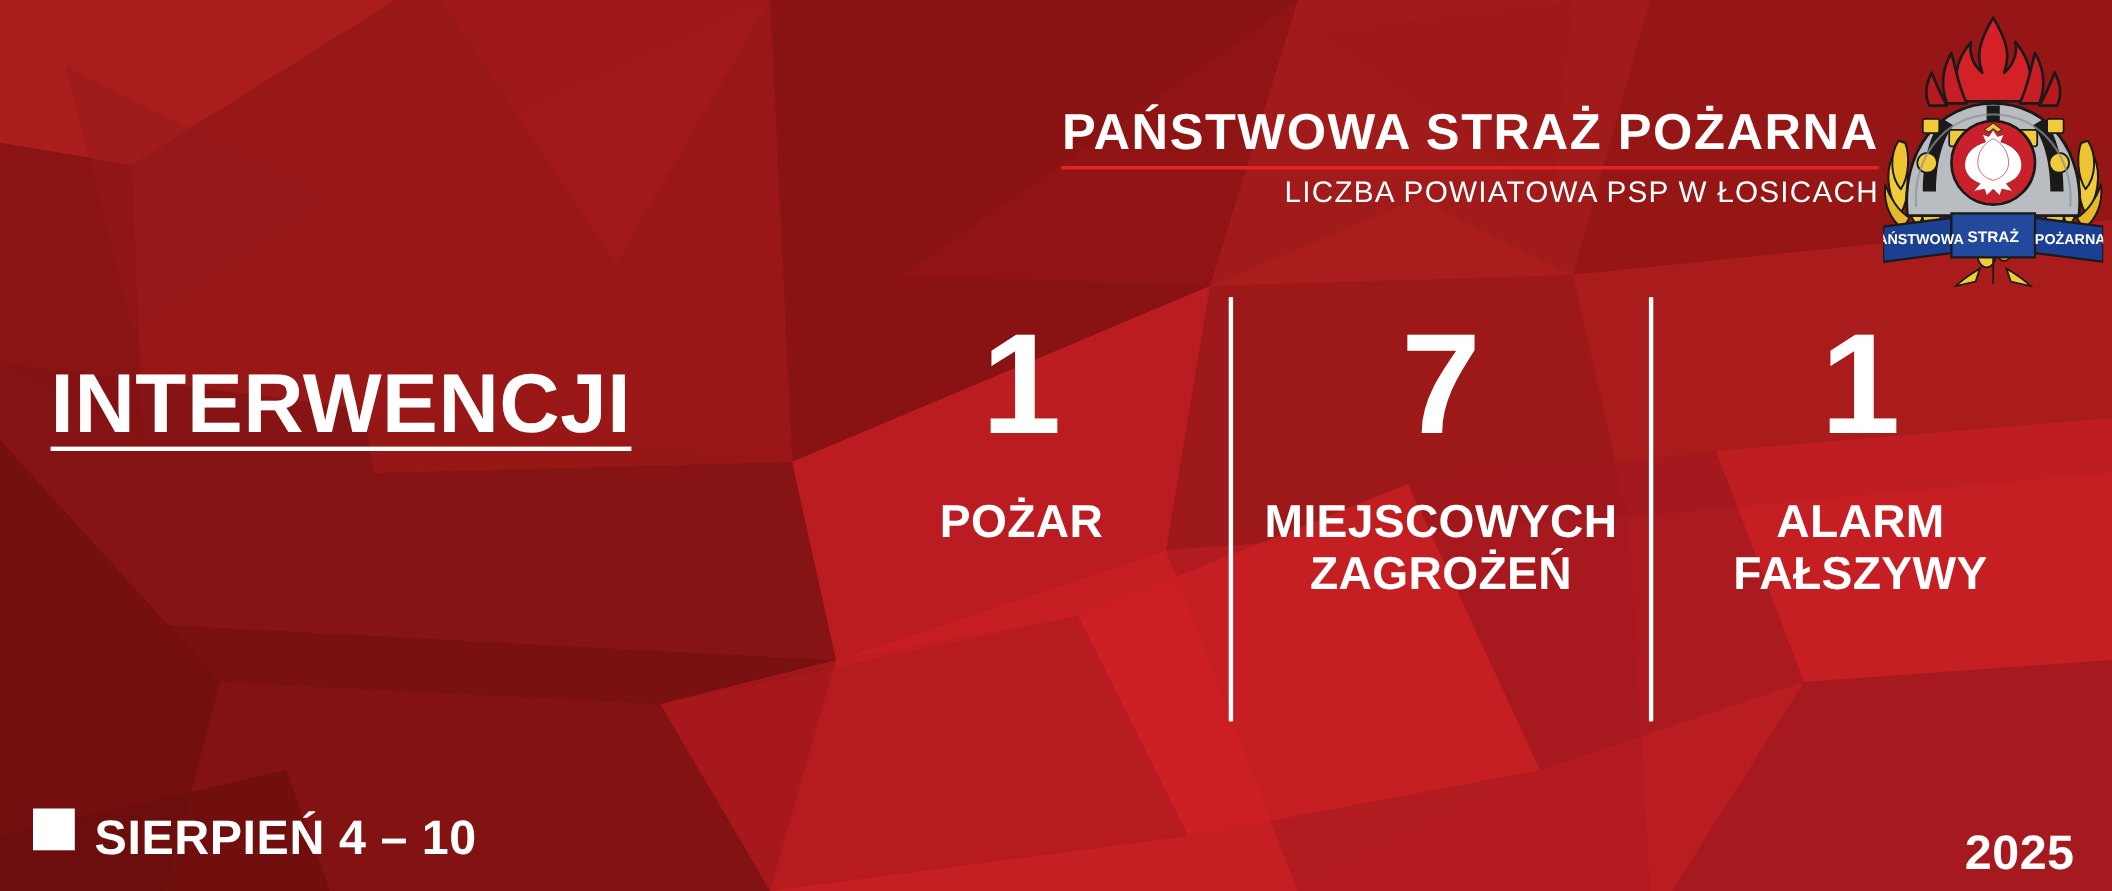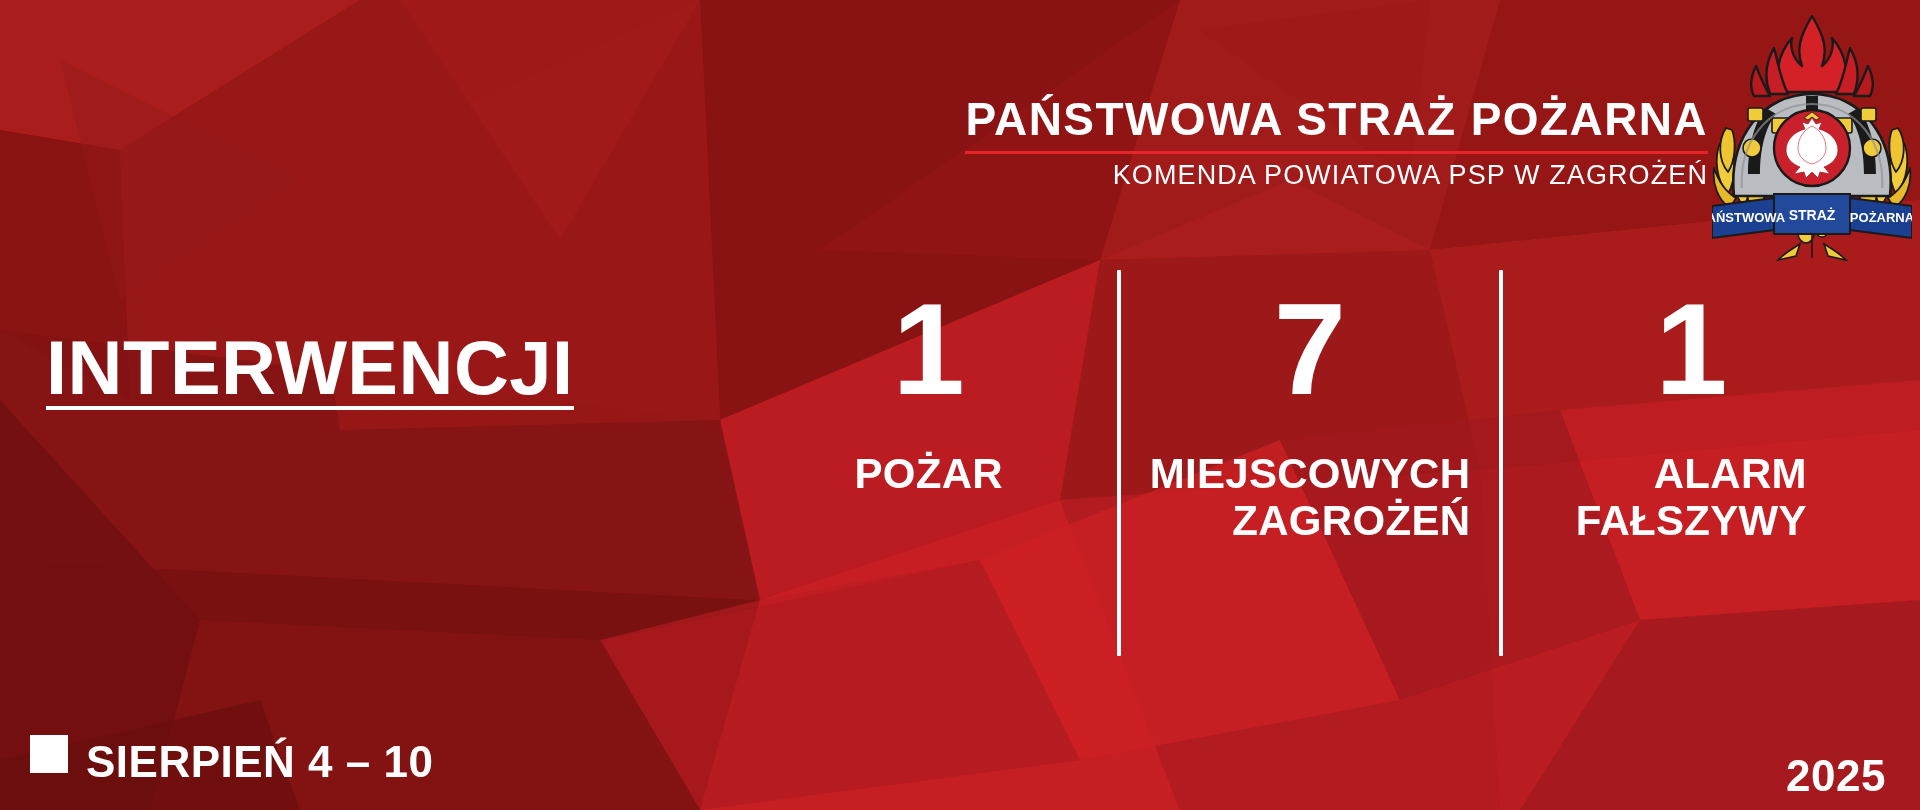--- a/index.html
+++ b/index.html
@@ -109,21 +109,21 @@
     color:#ffffff;
     line-height:1.0;
     margin-top:4px;
   }
   .stat-label {
     margin-top:36px;
     font-size:42px;
     font-weight:bold;
     color:#ffffff;
     line-height:1.12;
-    text-align:right;
+    text-align:center;
     letter-spacing:0.3px;
   }
   .divider {
     width:4px;
     background:#ffffff;
     margin:-10px 0 24px 0;
     flex:0 0 4px;
     align-self:stretch;
     border-radius:1px;
   }
@@ -206,21 +206,21 @@
       <polygon points="0,760 260,700 300,810 0,810" fill="#6d0f0f" opacity="0.7"></polygon>
       <polygon points="1200,30 1430,0 1410,180" fill="#a11818" opacity="0.5"></polygon>
       <polygon points="760,600 1060,500 980,560" fill="#d02026" opacity="0.5"></polygon>
       <polygon points="0,0 1920,0 1920,810 0,810" fill="#000000" opacity="0.03"></polygon>
     </g>
   </svg>
 
   <div id="header">
     <div id="org-title">PAŃSTWOWA STRAŻ POŻARNA</div>
     <div id="title-rule"></div>
-    <div id="org-subtitle">KOMENDA POWIATOWA PSP W ZAGROŻEŃ</div>
+    <div id="org-subtitle">LICZBA POWIATOWA PSP W ŁOSICACH</div>
   </div>
 
   <svg id="emblem" viewBox="0 0 200 255">
 
     <g stroke="#1a1a1a" stroke-width="2.4" stroke-linejoin="round">
       <path d="M100 8 C112 28 116 42 110 58 C120 50 122 38 120 30 C134 46 138 66 130 84 L70 84 C62 66 66 46 80 30 C78 38 80 50 90 58 C84 42 88 28 100 8 Z" fill="#d42027"></path>
       <path d="M62 40 C54 54 52 70 58 86 L76 86 C68 70 66 54 62 40 Z" fill="#c71d24"></path>
       <path d="M138 40 C146 54 148 70 142 86 L124 86 C132 70 134 54 138 40 Z" fill="#c71d24"></path>
       <path d="M44 58 C38 70 38 80 42 88 L58 88 C52 78 48 68 44 58 Z" fill="#b8191f"></path>
       <path d="M156 58 C162 70 162 80 158 88 L142 88 C148 78 152 68 156 58 Z" fill="#b8191f"></path>

